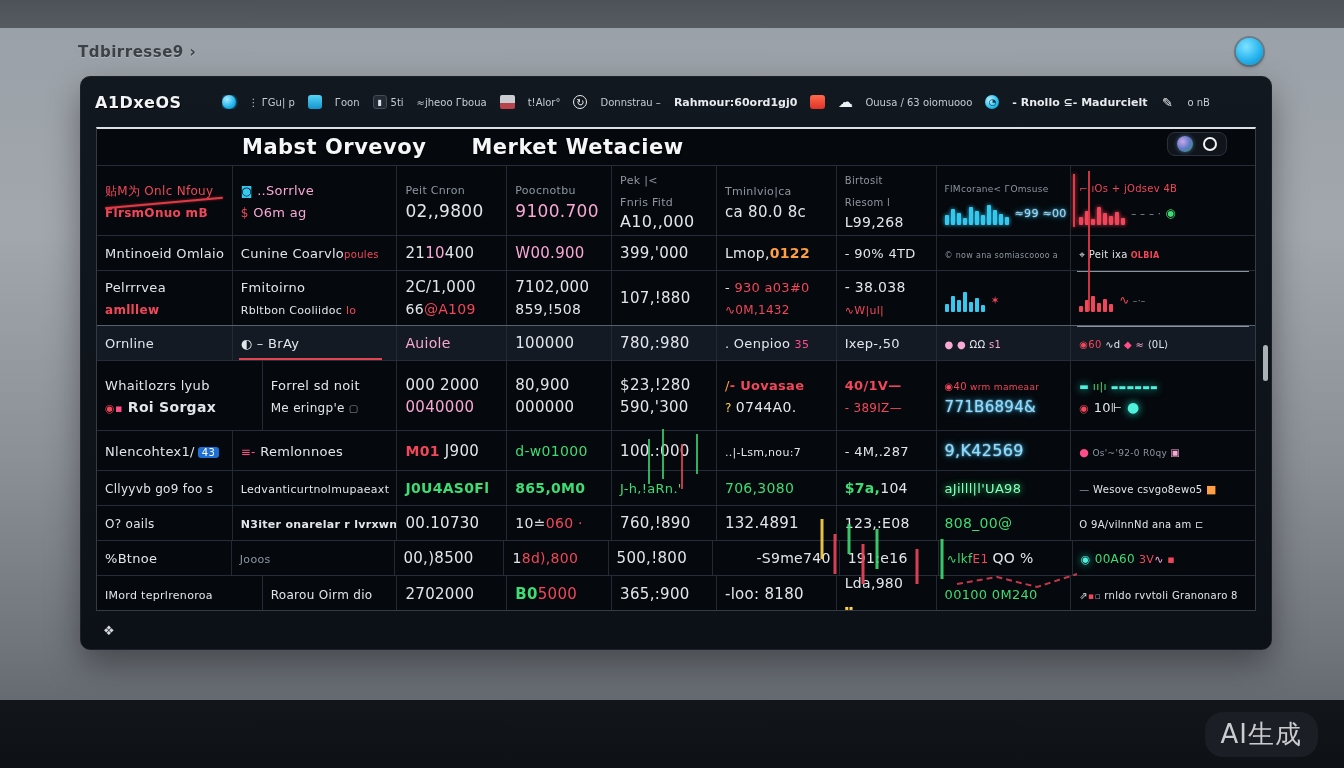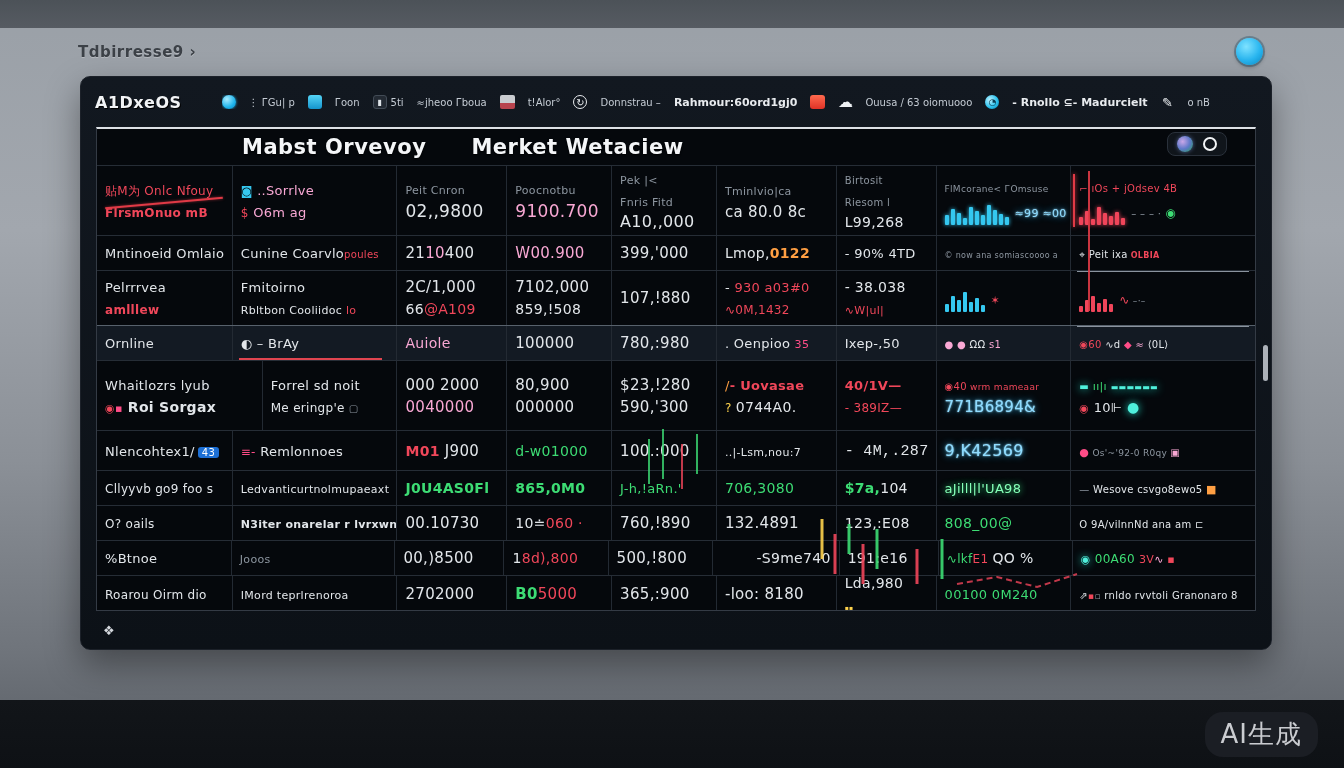--- a/index.html
+++ b/index.html
@@ -387,21 +387,21 @@
           <div class="tcell" style="width: 105px;">
             <div class="tline"><span class="p gn" style="font-size: 14px;">d-w01000</span></div>
           </div>
           <div class="tcell" style="width: 105px;">
             <div class="tline"><span class="p wh" style="font-size: 15px;">100.:000</span></div>
           </div>
           <div class="tcell" style="width: 120px;">
             <div class="tline"><span class="p wh" style="font-size: 11px;">..|-Lsm,nou:7</span></div>
           </div>
           <div class="tcell" style="width: 100px;">
-            <div class="tline"><span class="p wh" style="font-size: 15px; font-family: Liberation Mono, monospace;">- 4M,.287</span></div>
+            <div class="tline"><span class="p wh" style="font-size: 13px;">- 4M,.287</span></div>
           </div>
           <div class="tcell" style="width: 135px;">
             <div class="tline"><span class="p gb" style="font-size: 16px;">9,K42569</span></div>
           </div>
           <div class="tcell" style="width: 185px;">
             <div class="tline"><span class="p pk" style="font-size: 11px;">●</span><span class="p dm" style="font-size: 9px;"> Os'~'92-0 R0qy </span><span class="p bl" style="font-size: 10px;">▣</span></div>
           </div>
         </div>
         <div class="trow" style="height: 35px;">
           <div class="tcell" style="width: 135px;">
@@ -484,25 +484,25 @@
             <div class="tline"><span class="p wh" style="font-size: 14px;">191:e16</span></div>
           </div>
           <div class="tcell" style="width: 135px;">
             <div class="tline"><span class="p gn" style="font-size: 12px;">∿lkf</span><span class="p rd" style="font-size: 12px;">E1 </span><span class="p wh" style="font-size: 14px;">QO %</span></div>
           </div>
           <div class="tcell" style="width: 185px;">
             <div class="tline"><span class="p gt" style="font-size: 11px;">◉</span><span class="p gn" style="font-size: 12px;"> 00A60 </span><span class="p rd" style="font-size: 11px;">3V</span><span class="p bl" style="font-size: 11px;">∿</span><span class="p wh" style="font-size: 10px;">   </span><span class="p rd" style="font-size: 11px;">▪</span></div>
           </div>
         </div>
         <div class="trow" style="height: 36px;">
+          <div class="tcell" style="width: 165px;">
+            <div class="tline"><span class="p wh" style="font-size: 11px;">IMord teprlrenoroa</span></div>
+          </div>
           <div class="tcell" style="width: 135px;">
             <div class="tline"><span class="p wh" style="font-size: 12px;">Roarou Oirm dio</span></div>
-          </div>
-          <div class="tcell" style="width: 165px;">
-            <div class="tline"><span class="p wh" style="font-size: 11px;">IMord teprlrenoroa</span></div>
           </div>
           <div class="tcell" style="width: 110px;">
             <div class="tline"><span class="p wh" style="font-size: 15px;">2702000</span></div>
           </div>
           <div class="tcell" style="width: 105px;">
             <div class="tline"><span class="p gn" style="font-size: 15px; font-weight: 700;">B0</span><span class="p rd" style="font-size: 15px;">5000</span></div>
           </div>
           <div class="tcell" style="width: 105px;">
             <div class="tline"><span class="p wh" style="font-size: 15px;">365,:900</span></div>
           </div>

